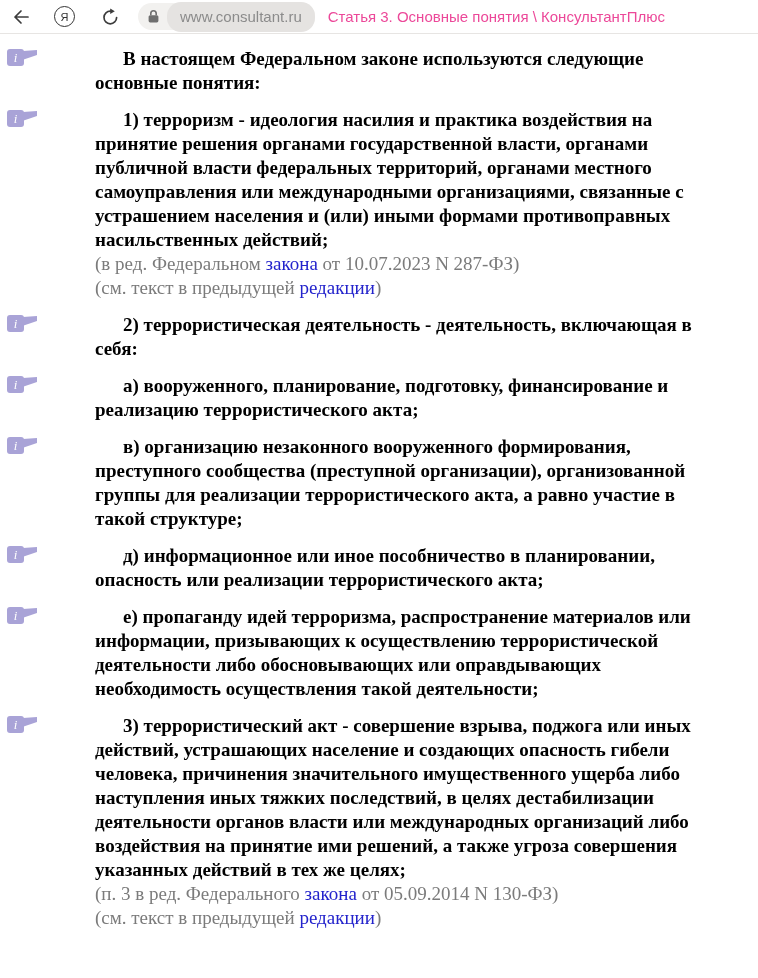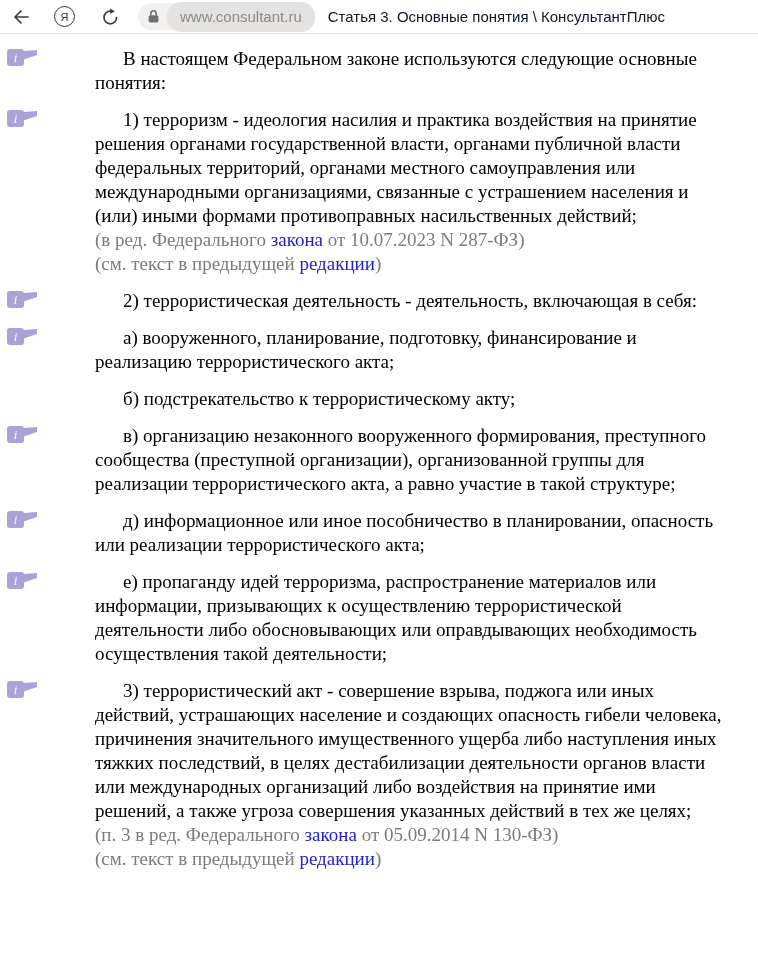--- a/index.html
+++ b/index.html
@@ -11,27 +11,27 @@
   .tb-btn{display:flex;align-items:center;justify-content:center;cursor:pointer;flex:0 0 auto;}
   .back-btn{width:22px;height:22px;}
   .logo-btn{width:21px;height:21px;margin-left:22px;border:1.6px solid #333;border-radius:50%;
             box-sizing:border-box;font-size:11px;color:#333;font-weight:400;}
   .refresh-btn{width:22px;height:22px;margin-left:24px;}
   .omnibox{display:flex;align-items:center;margin-left:17px;height:27px;background:#f2f1ef;
            border-radius:14px;padding-left:9px;cursor:pointer;}
   .lock{display:flex;align-items:center;}
   .url-pill{display:flex;align-items:center;height:30px;background:#e5e3e1;border-radius:14px;
             padding:0 13px;margin-left:7px;color:#8b8b8b;font-size:15px;}
-  .page-title{margin-left:13px;color:#0f172a;font-size:15px;white-space:nowrap;cursor:pointer;}
+  .page-title{margin-left:13px;color:#ec4899;font-size:15px;white-space:nowrap;cursor:pointer;}
 
   
   .content{padding:13px 36px 20px 95px;font-family:"Liberation Serif",serif;
            font-size:19px;line-height:24px;color:#000;}
   .para{position:relative;margin-bottom:13px;}
-  .ptext{margin:0;text-indent:28px;}
+  .ptext{margin:0;text-indent:28px;font-weight:bold;}
   .note{color:#7b7b7b;}
   .link{color:#2323cc;cursor:pointer;margin-top:22px;}
 
   .info-icon{position:absolute;left:-88px;top:2px;width:32px;height:18px;cursor:pointer;}
   .info-box{position:absolute;left:0;top:0;width:17px;height:17px;background:#a9a3d7;
             border-radius:3px;color:#fff;font-style:italic;
             font-family:"Liberation Serif",serif;font-size:13px;line-height:17px;
             text-align:center;text-indent:0;}
   .info-flag{position:absolute;left:16px;top:1px;width:14px;height:12px;background:#a9a3d7;
              clip-path:polygon(0 8%,100% 0,100% 42%,0 82%);}
@@ -76,39 +76,36 @@
         <span class="info-flag"></span>
       </span>
       <p class="ptext">В настоящем Федеральном законе используются следующие основные понятия:</p>
     </div>
     <div class="para">
       <span class="info-icon">
         <span class="info-box">i</span>
         <span class="info-flag"></span>
       </span>
       <p class="ptext">1) терроризм - идеология насилия и практика воздействия на принятие решения органами государственной власти, органами публичной власти федеральных территорий, органами местного самоуправления или международными организациями, связанные с устрашением населения и (или) иными формами противоправных насильственных действий;</p>
-      <div class="note"><span>(в ред. Федерального </span><span class="link">закона</span><span> от 10.07.2023 N 287-ФЗ)</span></div>
+      <div class="note"><span>(в ред. Федеральном </span><span class="link">закона</span><span> от 10.07.2023 N 287-ФЗ)</span></div>
       <div class="note"><span>(см. текст в предыдущей </span><span class="link">редакции</span><span>)</span></div>
     </div>
     <div class="para">
       <span class="info-icon">
         <span class="info-box">i</span>
         <span class="info-flag"></span>
       </span>
       <p class="ptext">2) террористическая деятельность - деятельность, включающая в себя:</p>
     </div>
     <div class="para">
       <span class="info-icon">
         <span class="info-box">i</span>
         <span class="info-flag"></span>
       </span>
       <p class="ptext">а) вооруженного, планирование, подготовку, финансирование и реализацию террористического акта;</p>
-    </div>
-    <div class="para">
-      <p class="ptext">б) подстрекательство к террористическому акту;</p>
     </div>
     <div class="para">
       <span class="info-icon">
         <span class="info-box">i</span>
         <span class="info-flag"></span>
       </span>
       <p class="ptext">в) организацию незаконного вооруженного формирования, преступного сообщества (преступной организации), организованной группы для реализации террористического акта, а равно участие в такой структуре;</p>
     </div>
     <div class="para">
       <span class="info-icon">

